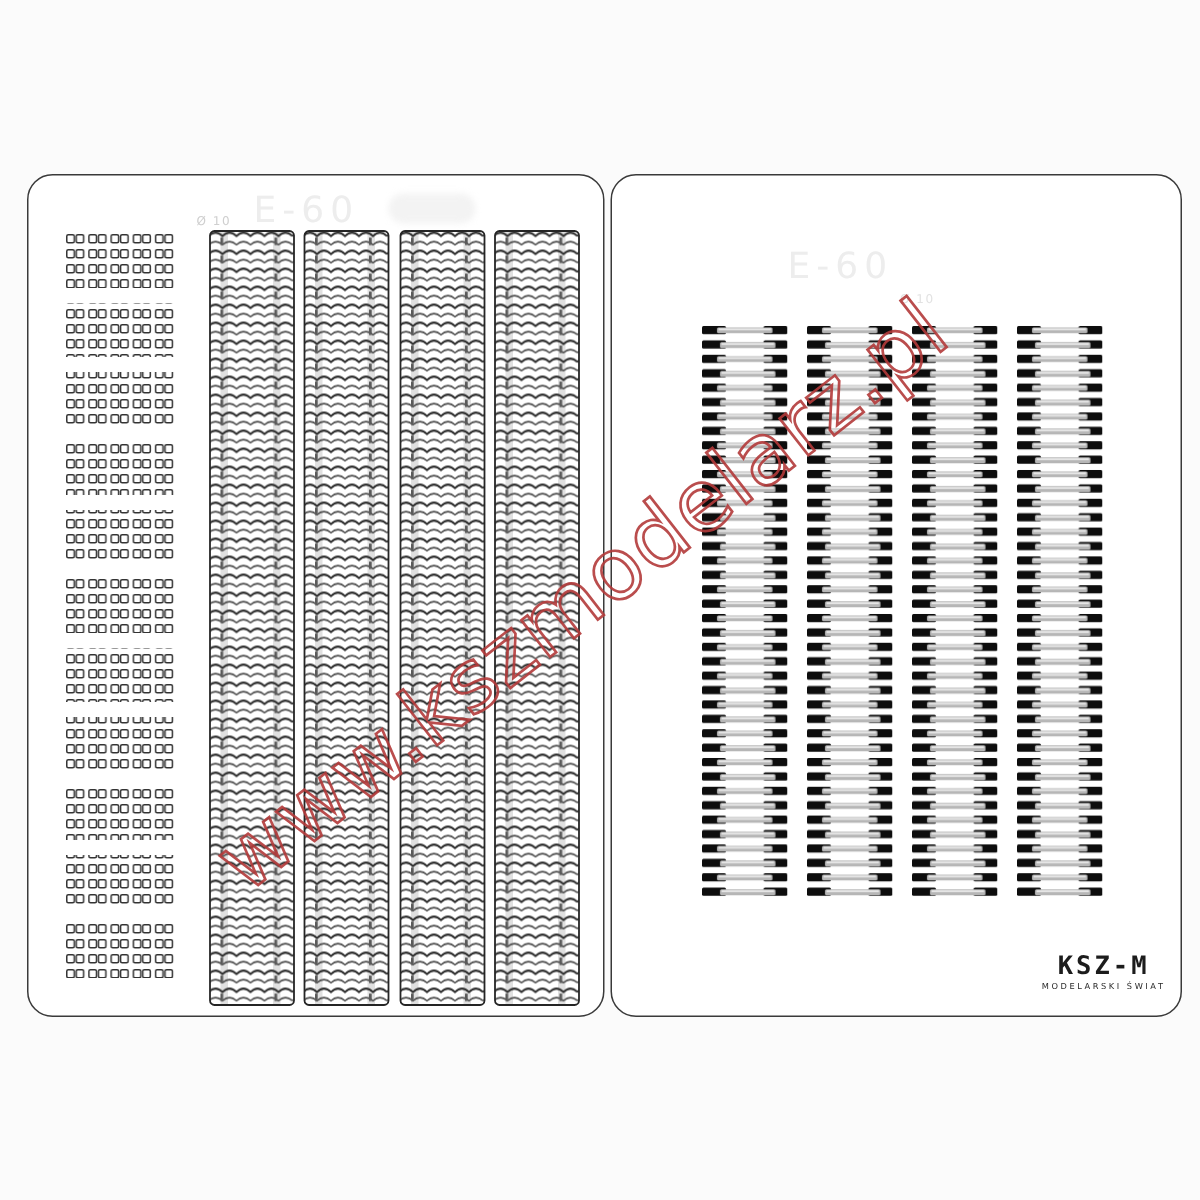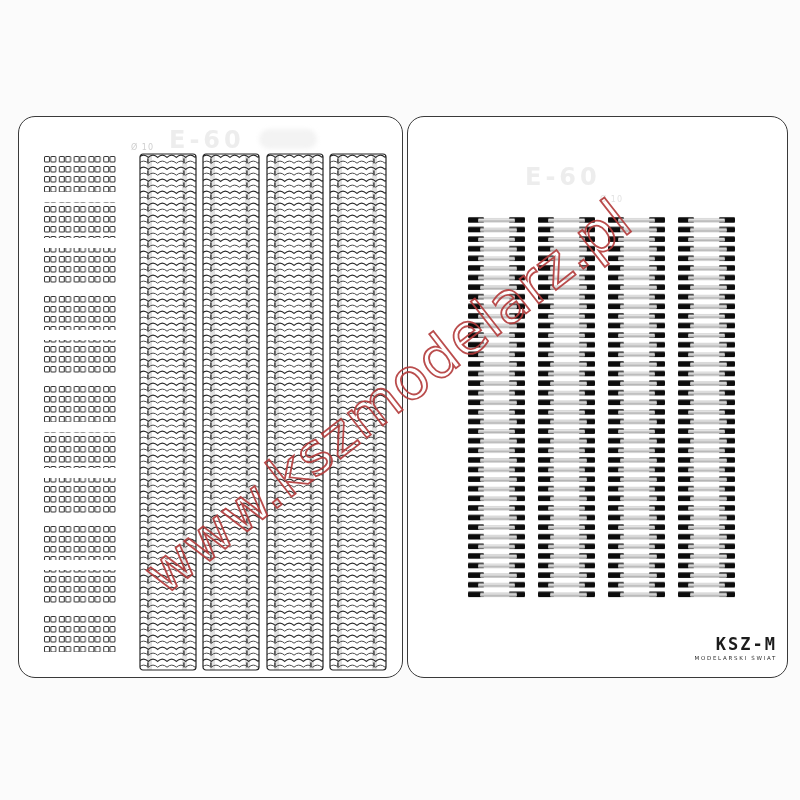--- a/index.html
+++ b/index.html
@@ -14,41 +14,41 @@
     position:absolute;
     background:#ffffff;
     border:1.6px solid #3a3a3a;
     border-radius:17px;
     box-sizing:border-box;
   }
   .sheet-left{left:18px;top:116px;width:385px;height:562px;}
   .sheet-right{left:407px;top:116px;width:381px;height:562px;}
   .sheet-title{
     position:absolute;
-    font-size:24px;font-weight:700;letter-spacing:4px;
+    font-size:24px;font-weight:400;letter-spacing:4px;
     color:#ededed;
   }
   .sheet-title.lt{left:150px;top:9px;}
   .sheet-title.rt{left:117px;top:46px;}
   .size-label{
     position:absolute;
     font-size:8px;letter-spacing:1px;color:#cfcfcf;
   }
   .size-label.ls{left:112px;top:26px;}
   .size-label.rs{left:192px;top:78px;color:#e2e2e2;}
   .smudge{
     position:absolute;left:240px;top:12px;width:58px;height:20px;
     background:#f3f3f3;border-radius:10px;filter:blur(2px);
   }
   .eyelet-grid-svg{position:absolute;left:25px;top:39px;}
   .strip-svg{position:absolute;top:36px;}
   .column-svg{position:absolute;top:99px;}
   .brand{
     position:absolute;right:10px;bottom:16px;
-    text-align:right;color:#1c1c1c;
+    text-align:center;color:#1c1c1c;
   }
   .brand-name{
     font-size:17px;font-weight:bold;letter-spacing:2px;line-height:1;
     font-family:"DejaVu Sans Mono","Liberation Mono",monospace;
   }
   .brand-subtitle{
     font-size:5.5px;letter-spacing:1.7px;margin-top:2.5px;color:#2a2a2a;
   }
   .watermark-svg{position:absolute;inset:0;pointer-events:none;}
 </style>

